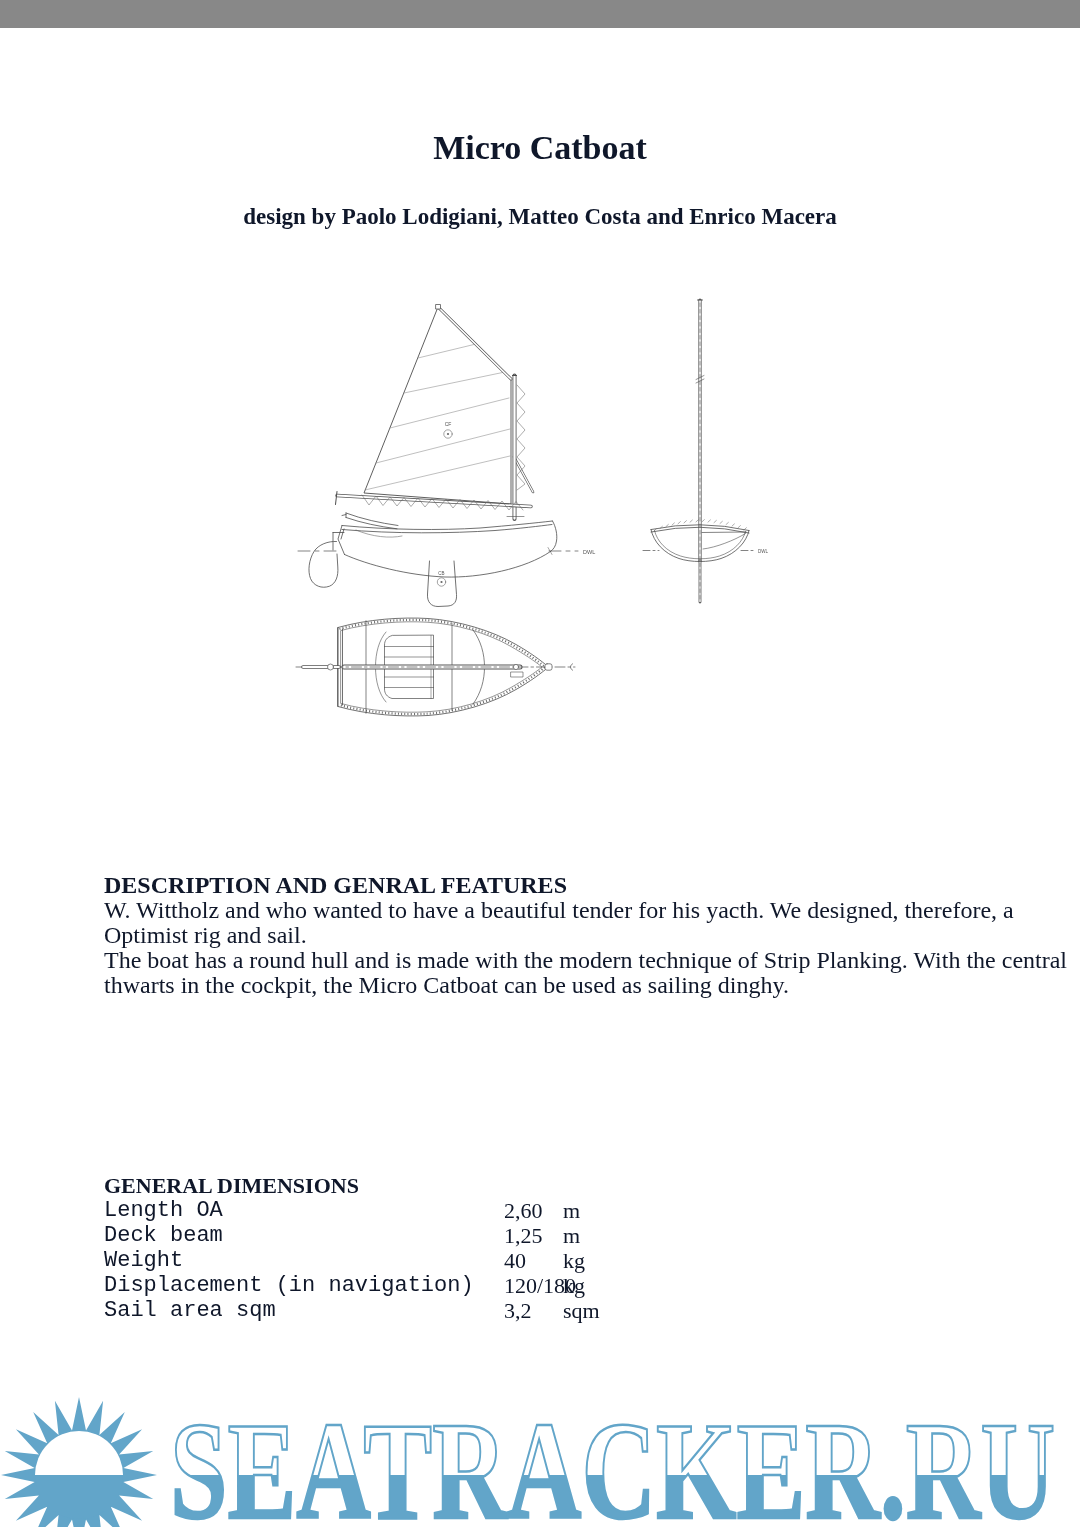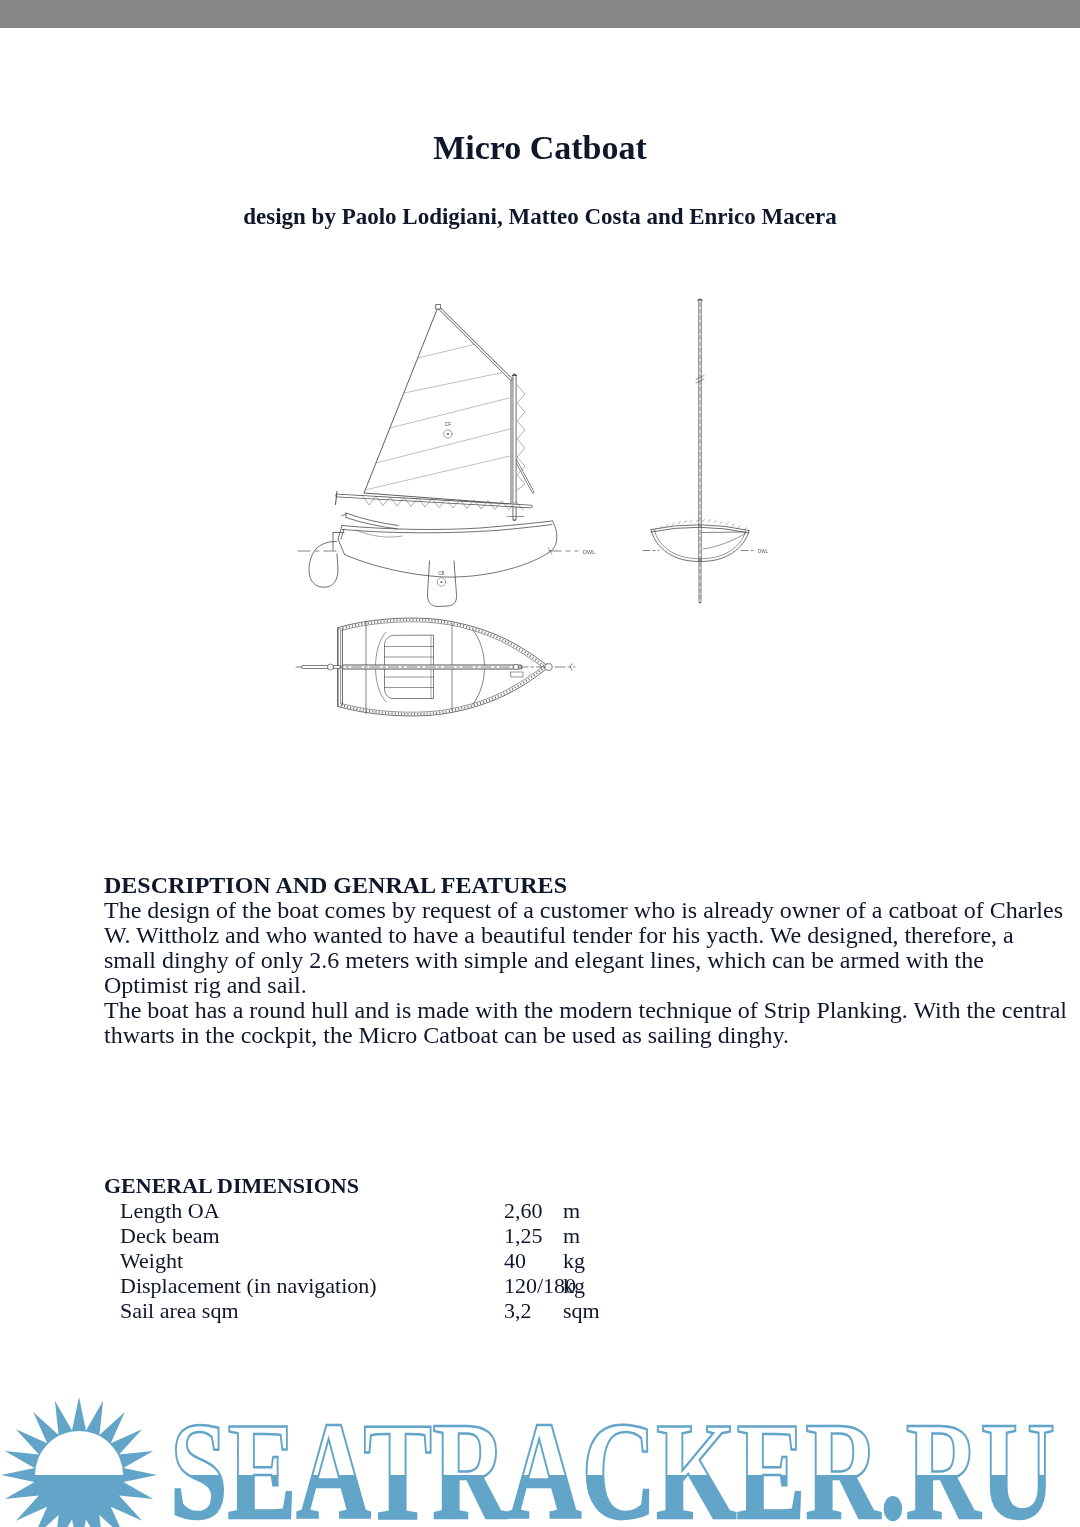--- a/index.html
+++ b/index.html
@@ -25,21 +25,21 @@
     font-size:24px;line-height:25px;
   }
   .desc-heading{font-weight:bold;white-space:nowrap;}
   .desc-line{white-space:nowrap;}
   .dims-block{
     position:absolute;left:104px;top:1145px;width:700px;
     font-size:22px;line-height:25px;
   }
   .dims-heading{font-weight:bold;white-space:nowrap;height:25px;}
   .dim-row{position:relative;height:25px;white-space:nowrap;}
-  .dim-label{position:absolute;left:16px;}
+  .dim-label{position:absolute;left:0;font-family:Liberation Mono, monospace;}
   .dim-value{position:absolute;left:400px;}
   .dim-unit{position:absolute;left:459px;}
   #boat-svg{position:absolute;left:290px;top:260px;}
   svg text.tiny{font-family:"Liberation Sans", sans-serif;fill:#555;}
 </style>
 </head>
 <body>
 
 <div id="page">
 
@@ -179,23 +179,21 @@
         <circle cx="330.5" cy="639" r="3" fill="#fff" stroke="#555" stroke-width="0.7"></circle>
       </g>
       <circle cx="516" cy="639" r="2.6" fill="#fff" stroke="#555" stroke-width="0.7"></circle>
       <rect x="511" y="644" width="12" height="5" stroke-width="0.6"></rect>
       <rect x="545" y="635.8" width="7" height="6.4" rx="2" fill="#fff" stroke-width="0.7"></rect>
     </g>
   </svg>
 
   <div class="desc-block">
     <div class="desc-heading">DESCRIPTION AND GENRAL FEATURES</div>
-    <div class="desc-line">The design of the boat comes by request of a customer who is already owner of a catboat of Charles</div>
     <div class="desc-line">W. Wittholz and who wanted to have a beautiful tender for his yacth. We designed, therefore, a</div>
-    <div class="desc-line">small dinghy of only 2.6 meters with simple and elegant lines, which can be armed with the</div>
     <div class="desc-line">Optimist rig and sail.</div>
     <div class="desc-line">The boat has a round hull and is made with the modern technique of Strip Planking. With the central</div>
     <div class="desc-line">thwarts in the cockpit, the Micro Catboat can be used as sailing dinghy.</div>
   </div>
 
   <div class="dims-block">
     <div class="dims-heading">GENERAL DIMENSIONS</div>
     <div class="dim-row">
       <span class="dim-label">Length OA</span>
       <span class="dim-value">2,60</span>

